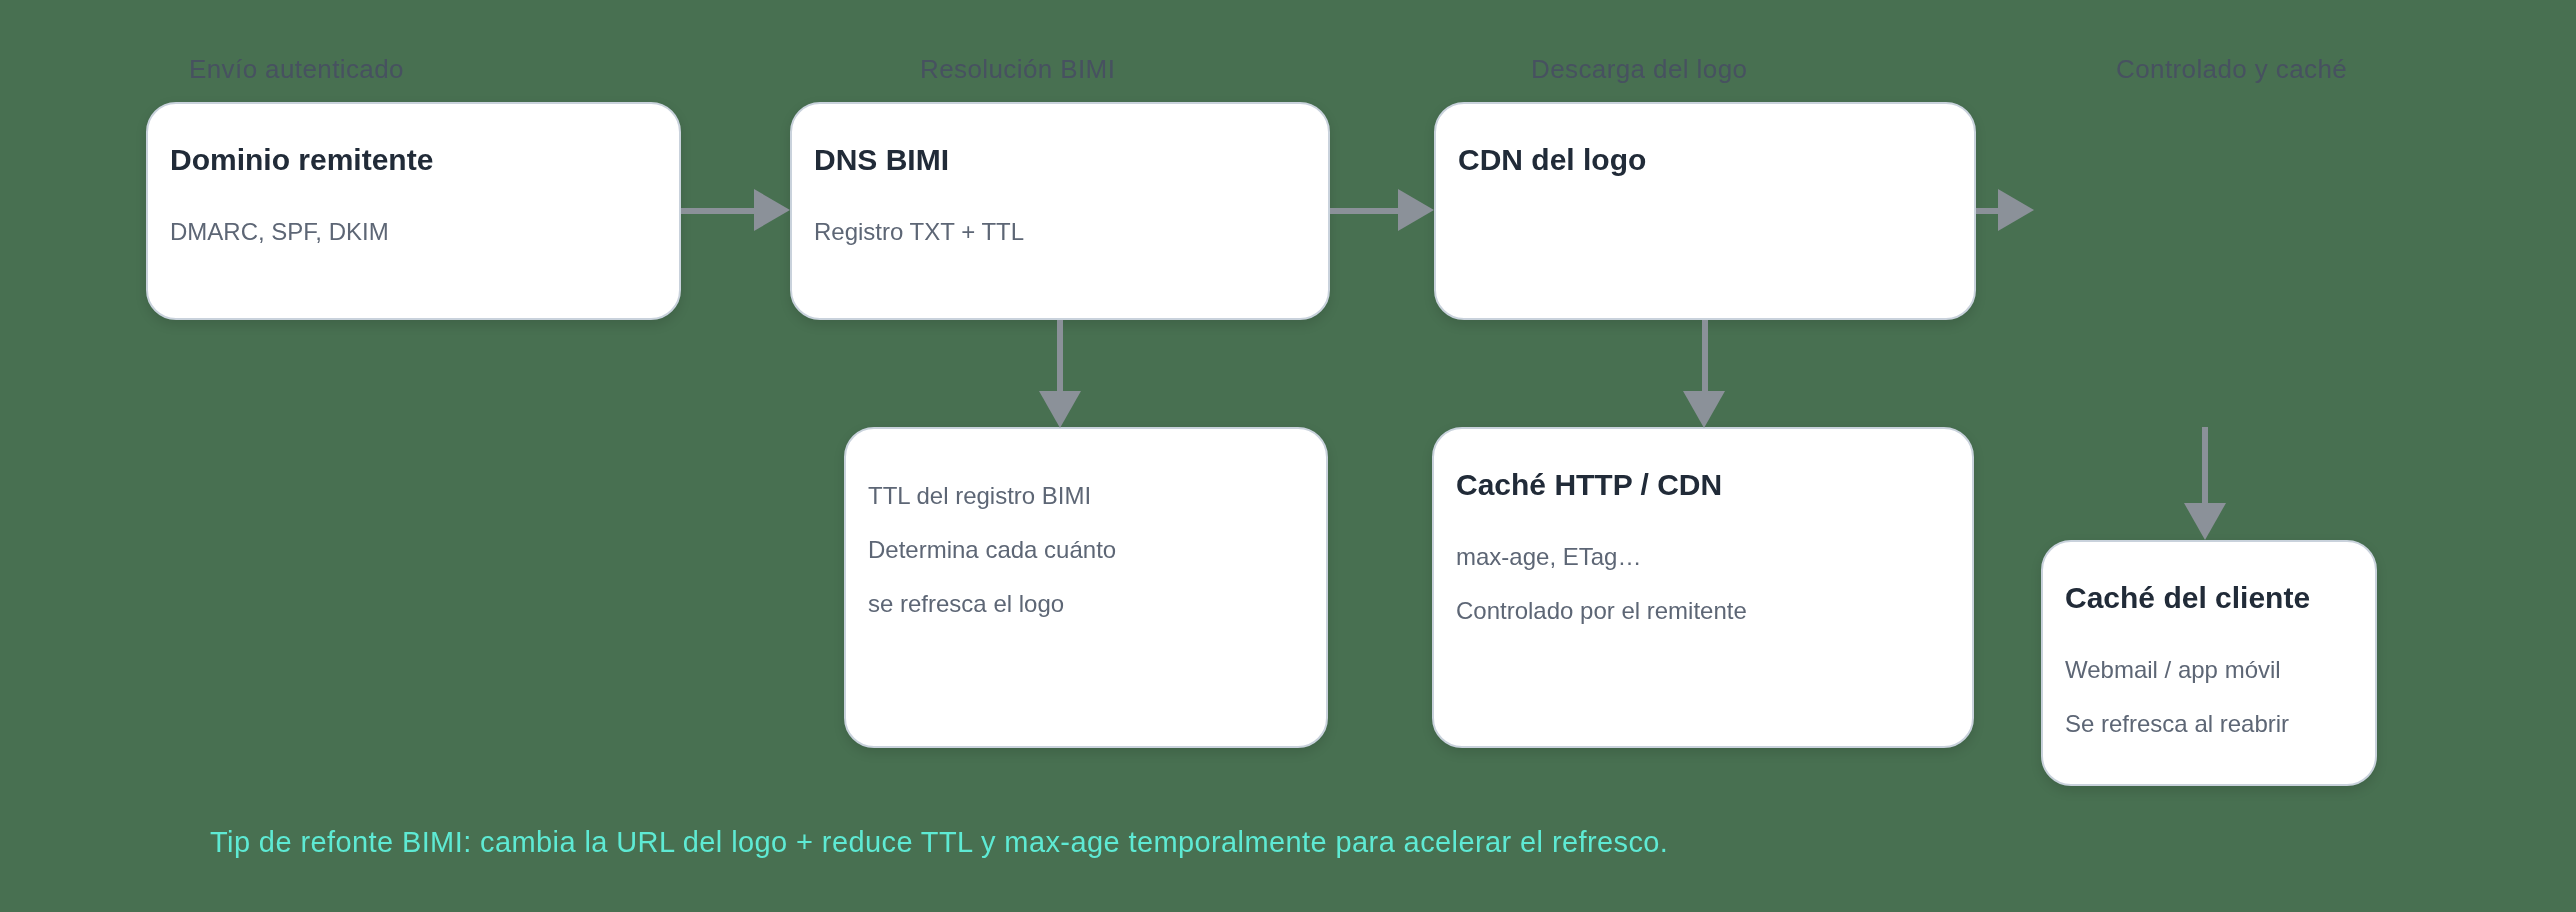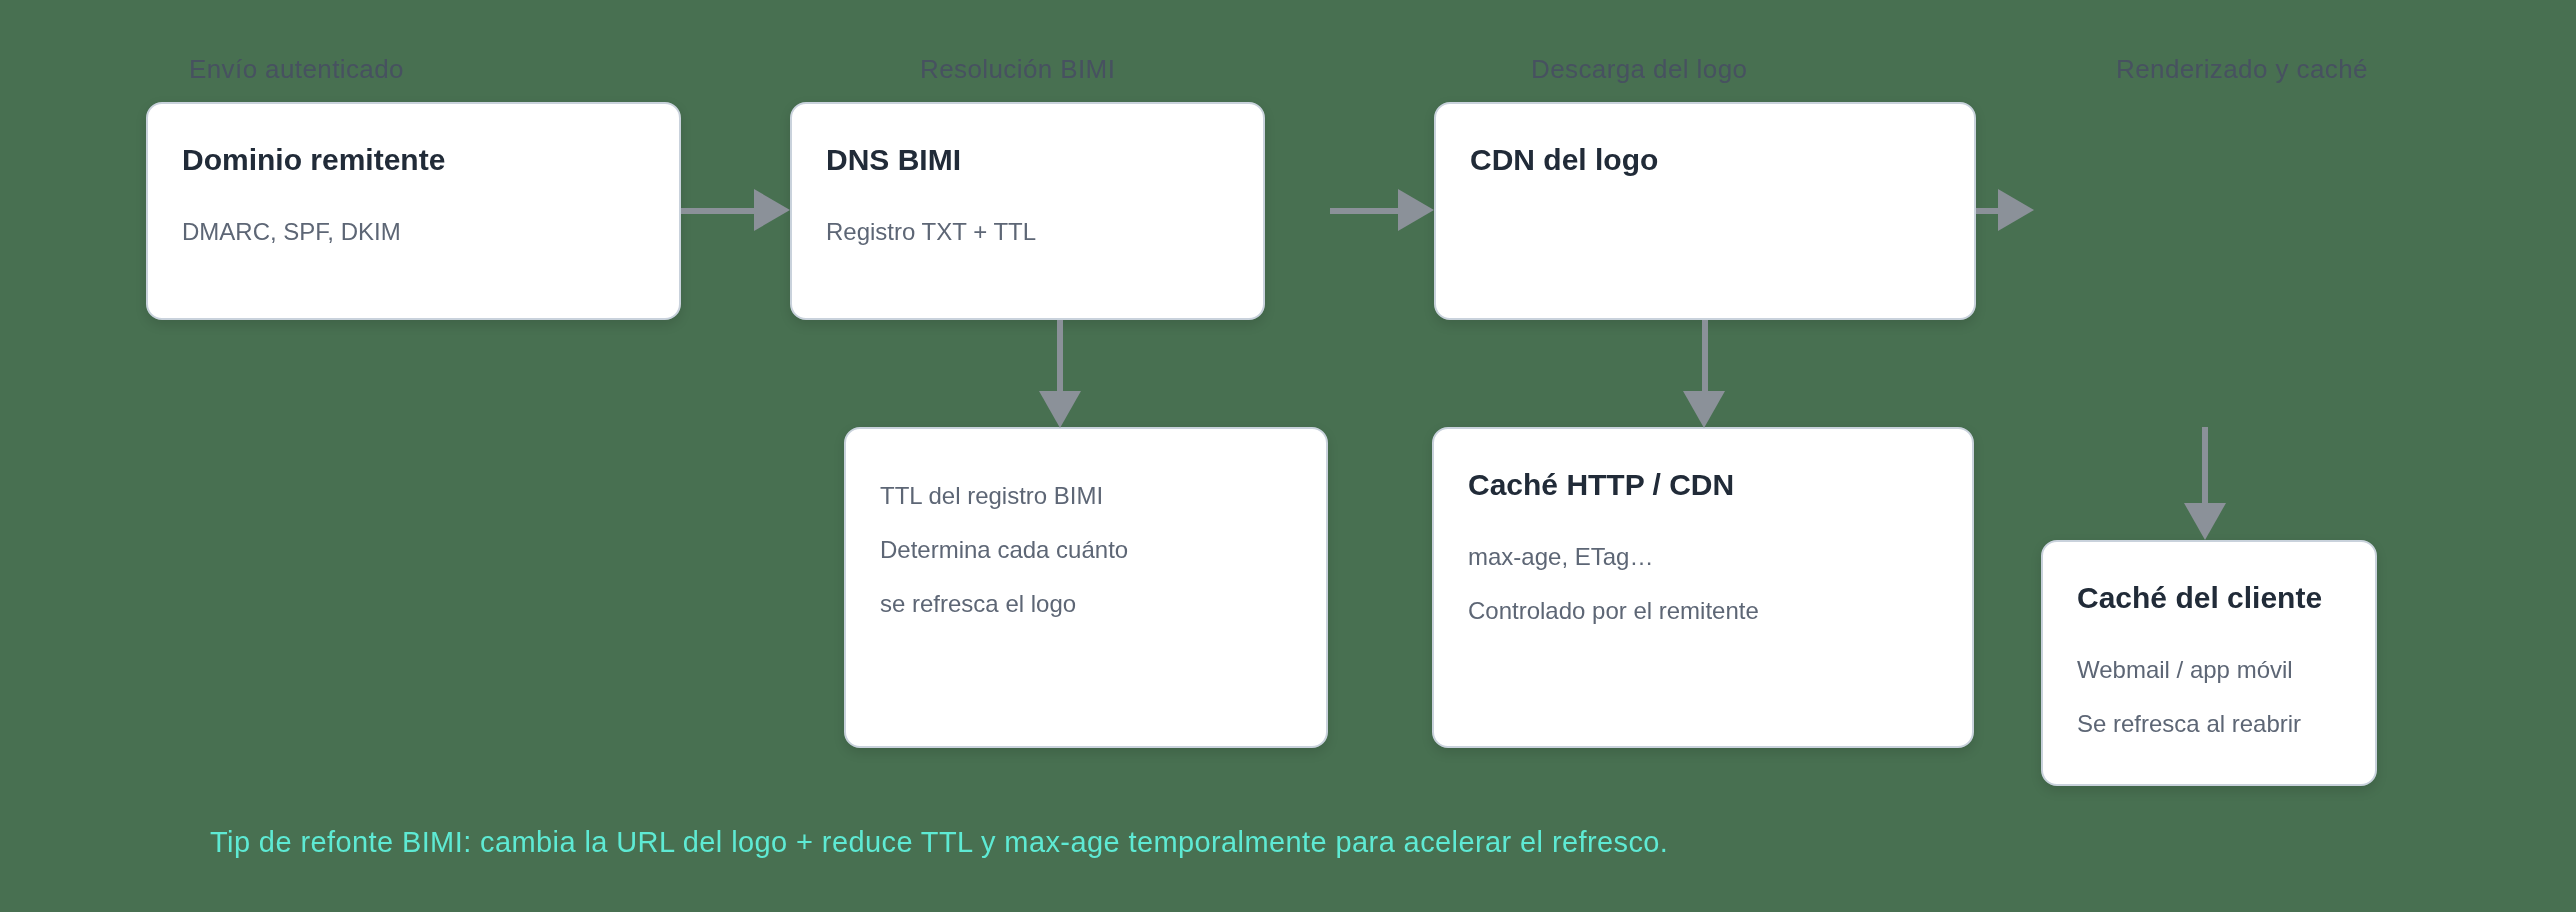--- a/index.html
+++ b/index.html
@@ -13,23 +13,23 @@
   .stage-label{
     position:absolute;top:54px;
     font-size:26px;line-height:31.5px;
     color:#475160;letter-spacing:0.4px;
     white-space:nowrap;
   }
   .node{
     position:absolute;
     background:#ffffff;
     border:2.9px solid #c9d2dc;
-    border-radius:16px;
+    border-radius:30px;
     box-shadow:0 4.3px 11.4px rgba(0,0,0,0.12);
-    padding:40px 34px 0 34px;
+    padding:40px 34px 0 22px;
     box-sizing:border-box;
   }
   .node-title{
     font-size:30px;font-weight:700;color:#212b38;
     line-height:1.05;margin:0 0 29px 0;white-space:nowrap;
   }
   .node-line{
     font-size:24px;color:#5d6675;
     line-height:54px;white-space:nowrap;
   }
@@ -54,29 +54,29 @@
   }
 </style>
 </head>
 <body>
 
 <div class="canvas">
 
   <div class="stage-label" style="left:152px;">Envío autenticado</div>
   <div class="stage-label" style="left:883px;">Resolución BIMI</div>
   <div class="stage-label" style="left:1494px;">Descarga del logo</div>
-  <div class="stage-label" style="left:2079px;">Renderizado y caché</div>
+  <div class="stage-label" style="left:2079px;">Controlado y caché</div>
 
   <div class="node" style="left:109px;top:102px;width:535px;height:218px;">
     <div class="node-title">Dominio remitente</div>
     <div class="node-line">DMARC, SPF, DKIM</div>
 
   </div>
 
-  <div class="node" style="left:753px;top:102px;width:475px;height:218px;">
+  <div class="node" style="left:753px;top:102px;width:540px;height:218px;">
     <div class="node-title">DNS BIMI</div>
     <div class="node-line">Registro TXT + TTL</div>
 
   </div>
 
   <div class="node" style="left:1397px;top:102px;width:542px;height:218px;">
     <div class="node-title">CDN del logo</div>
 
   </div>
 

